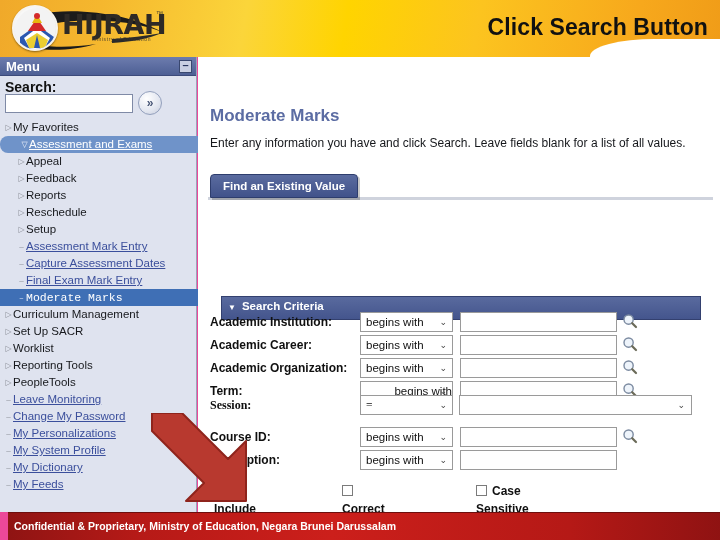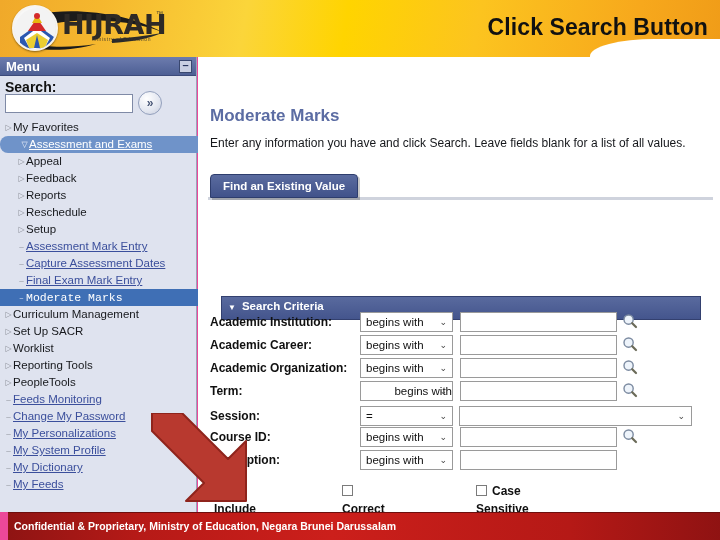--- a/index.html
+++ b/index.html
@@ -223,21 +223,21 @@
         <div class="tnode lvl2"><span class="tw">▷</span><span class="tlabel plain">Setup</span></div>
         <div class="tnode lvl2"><span class="tw dash">–</span><span class="tlabel link">Assessment Mark Entry</span></div>
         <div class="tnode lvl2"><span class="tw dash">–</span><span class="tlabel link">Capture Assessment Dates</span></div>
         <div class="tnode lvl2"><span class="tw dash">–</span><span class="tlabel link">Final Exam Mark Entry</span></div>
         <div class="tnode lvl2 sel"><span class="tw dash">–</span><span class="tlabel link">Moderate Marks</span></div>
         <div class="tnode lvl0"><span class="tw">▷</span><span class="tlabel plain">Curriculum Management</span></div>
         <div class="tnode lvl0"><span class="tw">▷</span><span class="tlabel plain">Set Up SACR</span></div>
         <div class="tnode lvl0"><span class="tw">▷</span><span class="tlabel plain">Worklist</span></div>
         <div class="tnode lvl0"><span class="tw">▷</span><span class="tlabel plain">Reporting Tools</span></div>
         <div class="tnode lvl0"><span class="tw">▷</span><span class="tlabel plain">PeopleTools</span></div>
-        <div class="tnode lvl0"><span class="tw dash">–</span><span class="tlabel link">Feeds Monitoring</span></div>
+        <div class="tnode lvl0"><span class="tw dash">–</span><span class="tlabel link">Leave Monitoring</span></div>
         <div class="tnode lvl0"><span class="tw dash">–</span><span class="tlabel link">Change My Password</span></div>
         <div class="tnode lvl0"><span class="tw dash">–</span><span class="tlabel link">My Personalizations</span></div>
         <div class="tnode lvl0"><span class="tw dash">–</span><span class="tlabel link">My System Profile</span></div>
         <div class="tnode lvl0"><span class="tw dash">–</span><span class="tlabel link">My Dictionary</span></div>
         <div class="tnode lvl0"><span class="tw dash">–</span><span class="tlabel link">My Feeds</span></div>
       </div>
   </div>
 
   <div id="main">
 
@@ -291,21 +291,21 @@
           <div class="flabel">Term:</div>
           <div class="fop"><span>begins with</span><span class="opcaret">⌄</span></div>
           <div class="ftext">
             <span style="position: absolute; left: 4px; top: 0px; line-height: 18px; font-size: 11.5px;"></span>
           </div>
           <svg viewBox="0 0 16 16" class="fmag">
             <circle cx="6.6" cy="6.6" r="4.6" fill="#eef4fb" stroke="#7b8aa0" stroke-width="1.4"></circle>
             <path d="M10.2 10.2 L14 14" stroke="#6a6a58" stroke-width="2.2" stroke-linecap="round"></path>
           </svg>
         </div>
-        <div class="frow" style="top: 349px; width: 480px;">
+        <div class="frow" style="top: 338px; width: 480px; font-family: Liberation Serif, serif;">
           <div class="flabel">Session:</div>
           <div class="fop"><span>=</span><span class="opcaret">⌄</span></div>
           <div class="fwide">
             <span style="position: absolute; left: 5px; top: 0px; line-height: 18px; font-size: 11.5px;"></span>
             <span class="opcaret">⌄</span>
           </div>
         </div>
         <div class="frow" style="top: 370px; width: 480px;">
           <div class="flabel">Course ID:</div>
           <div class="fop"><span>begins with</span><span class="opcaret">⌄</span></div>

